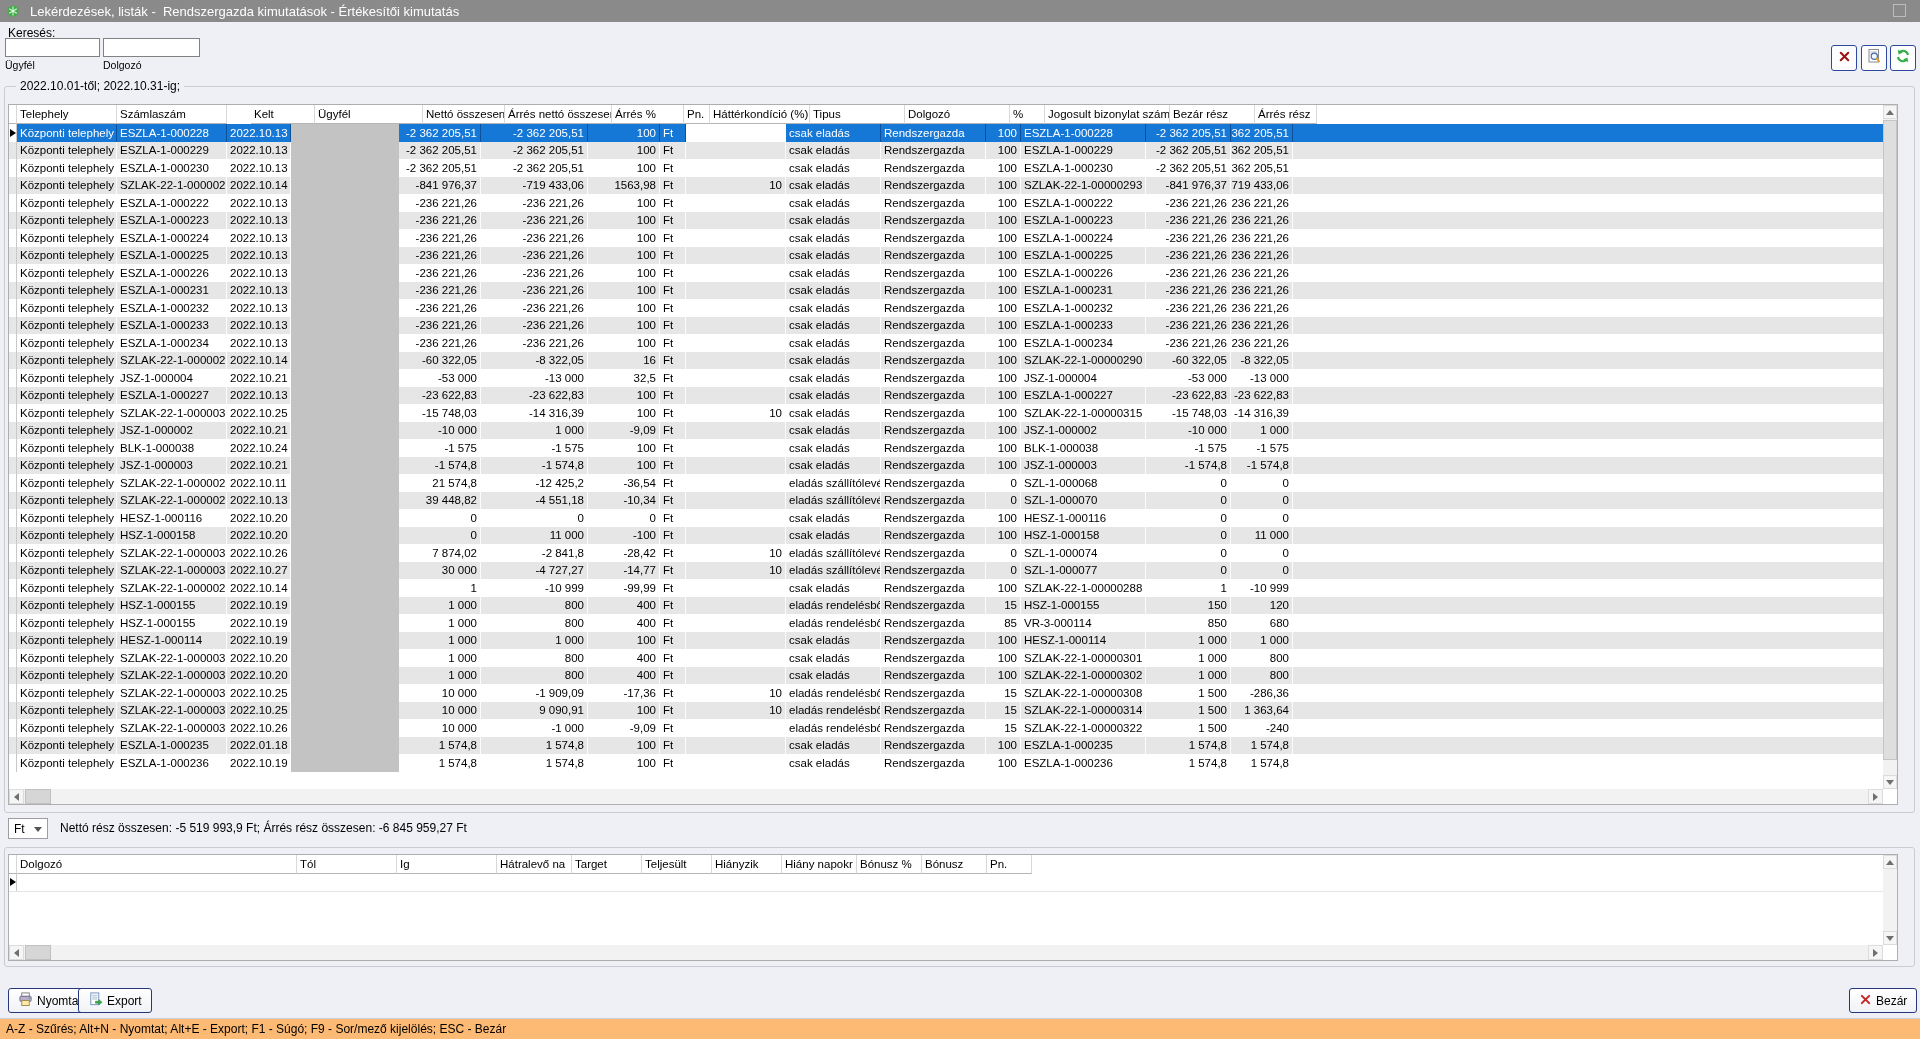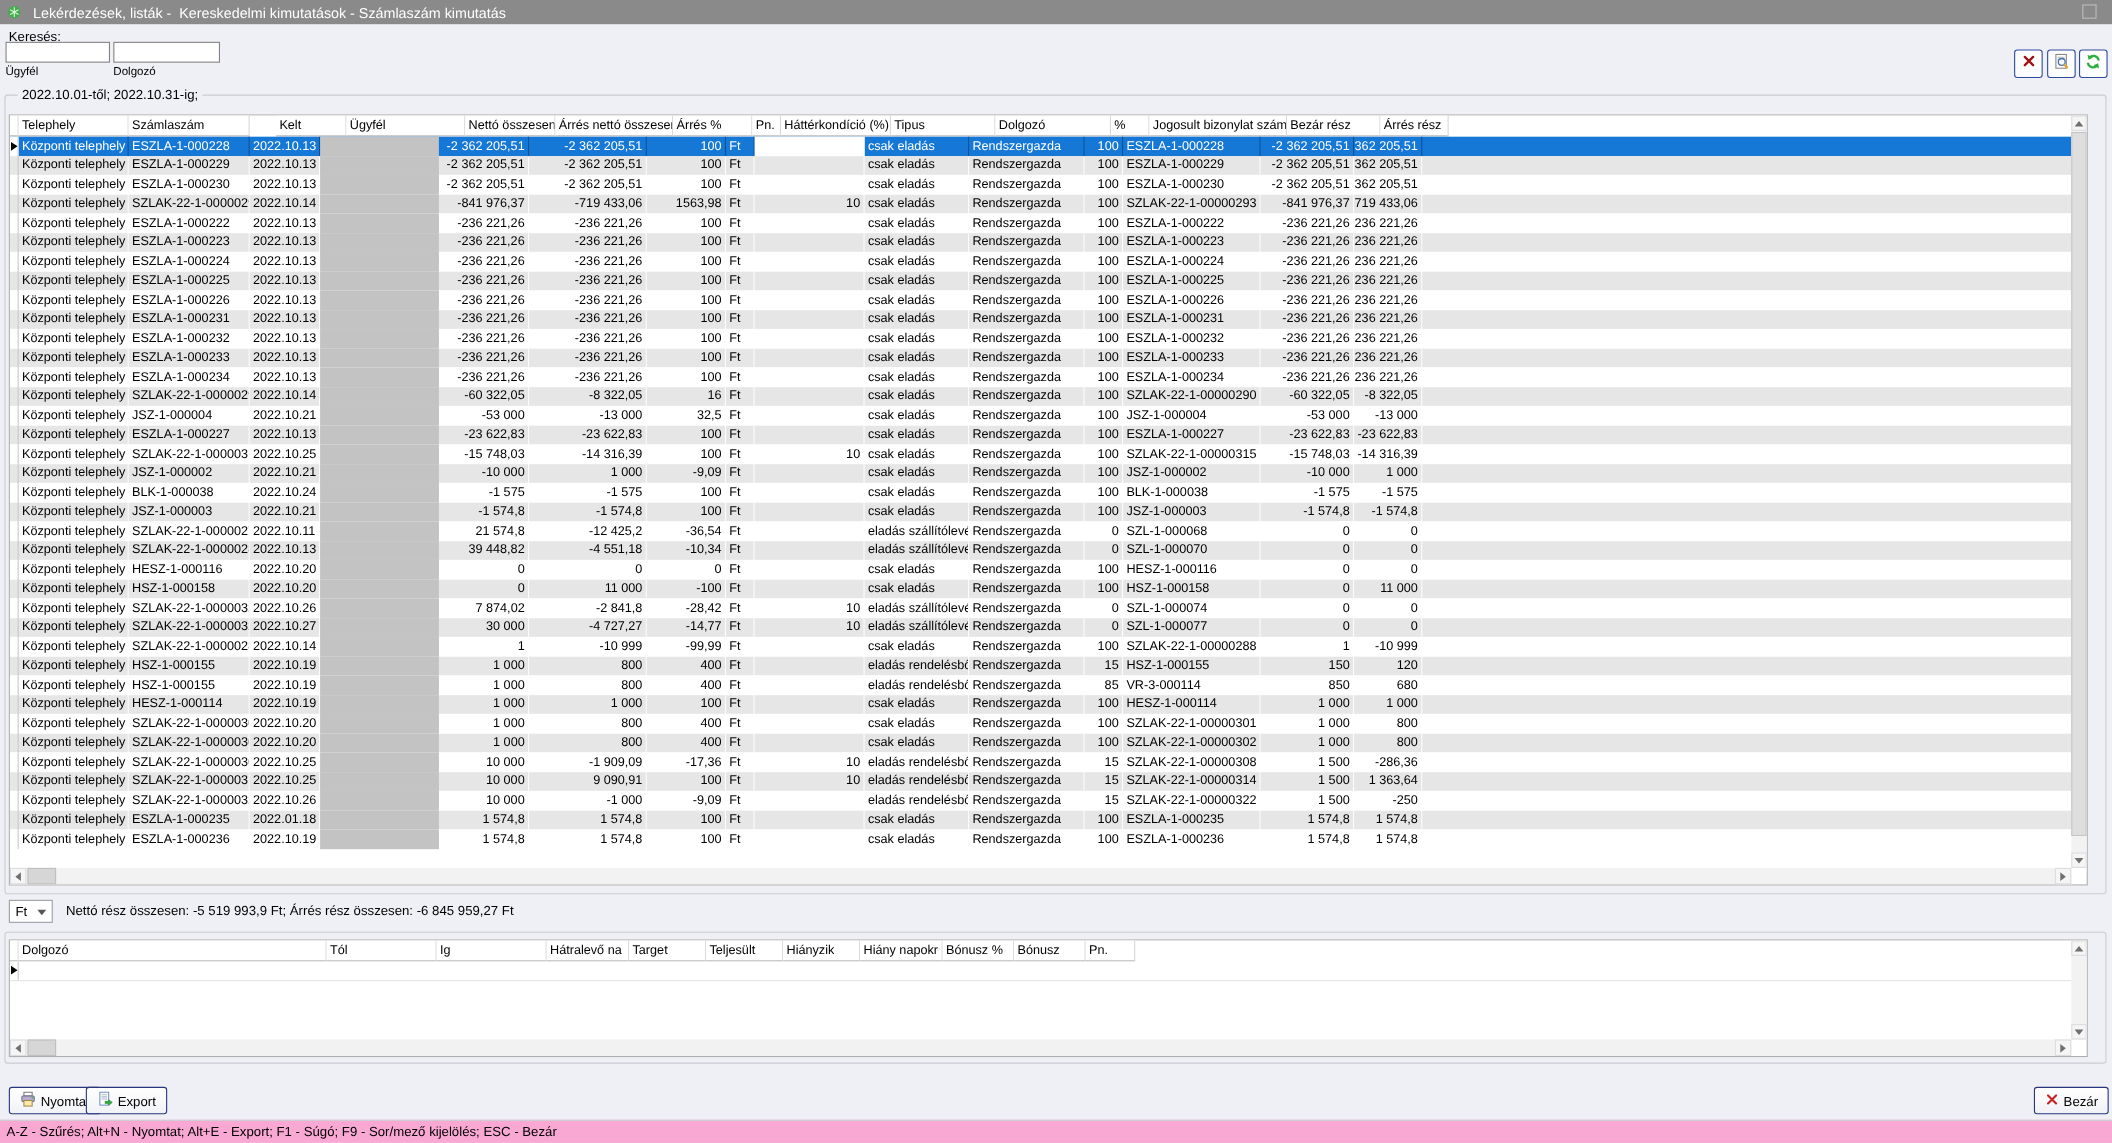--- a/index.html
+++ b/index.html
@@ -78,34 +78,34 @@
                      border-left:4px solid transparent; border-right:4px solid transparent; border-top:5px solid #555; }
   #summary-text { position:absolute; left:60px; top:821px; font-size:12px; }
 
   
   .btn { position:absolute; top:988px; height:25px; border:1px solid #28377d; border-radius:3px;
          background:linear-gradient(#ffffff,#f1f2f6); font-size:12px; display:flex; align-items:center;
          gap:4px; padding:0 9px; cursor:pointer; }
   #btn-nyomtat { left:8px; } #btn-export { left:78px; } #btn-bezar { left:1849px; }
 
   
-  #statusbar { position:absolute; left:0; top:1018px; width:1920px; height:21px; background:#f9a8d4;
+  #statusbar { position:absolute; left:0; top:1018px; width:1920px; height:21px; background:#fdba74;
                border-top:1px solid #cdd0d6; display:flex; align-items:center; padding-left:6px; font-size:12px; }
 </style>
 </head>
 <body>
 
 <div class="titlebar">
   <span class="appicon">
     <svg width="14" height="14" viewBox="0 0 14 14">
         <circle cx="7" cy="7" r="5.5" fill="#3fae49"></circle>
         <path d="M7 2.5v9M3.2 4.8l7.6 4.4M10.8 4.8L3.2 9.2" stroke="#d9f2d9" stroke-width="1.1"></path>
       </svg>
   </span>
-  <span class="title">Lekérdezések, listák -  Kereskedelmi kimutatások - Számlaszám kimutatás</span>
+  <span class="title">Lekérdezések, listák -  Rendszergazda kimutatások - Értékesítői kimutatás</span>
   <span class="win-ctl"></span>
 </div>
 
 <div class="kereses-label">Keresés:</div>
 <input id="input-ugyfel" class="txtin" value="" style="">
 <input id="input-dolgozo" class="txtin" value="" style="">
 <div id="lbl-ugyfel" class="sublbl">Ügyfél</div>
 <div id="lbl-dolgozo" class="sublbl">Dolgozó</div>
 
 <div id="tb-clear" class="tbtn">
@@ -777,21 +777,21 @@
         <div class="cell r" style="width: 82px;">10 000</div>
         <div class="cell r" style="width: 107px;">-1 000</div>
         <div class="cell r" style="width: 72px;">-9,09</div>
         <div class="cell" style="width: 26px;">Ft</div>
         <div class="cell r" style="width: 100px;"></div>
         <div class="cell" style="width: 95px;">eladás rendelésből</div>
         <div class="cell" style="width: 105px;">Rendszergazda</div>
         <div class="cell r" style="width: 35px;">15</div>
         <div class="cell" style="width: 125px;">SZLAK-22-1-00000322</div>
         <div class="cell r" style="width: 85px;">1 500</div>
-        <div class="cell r" style="width: 62px;">-250</div>
+        <div class="cell r" style="width: 62px;">-240</div>
       </div>
       <div class="grow even">
         <div class="cell ind" style="width: 8px;"></div>
         <div class="cell" style="width: 100px;">Központi telephely</div>
         <div class="cell" style="width: 110px;">ESZLA-1-000235</div>
         <div class="cell" style="width: 64px;">2022.01.18</div>
         <div class="cell mask" style="width: 108px;"></div>
         <div class="cell r" style="width: 82px;">1 574,8</div>
         <div class="cell r" style="width: 107px;">1 574,8</div>
         <div class="cell r" style="width: 72px;">100</div>

